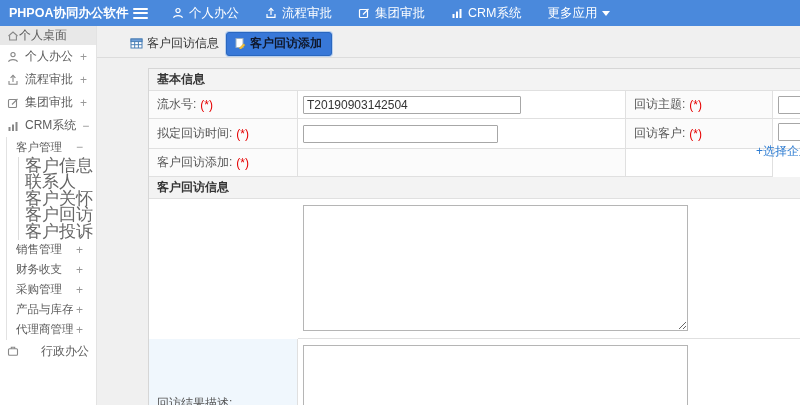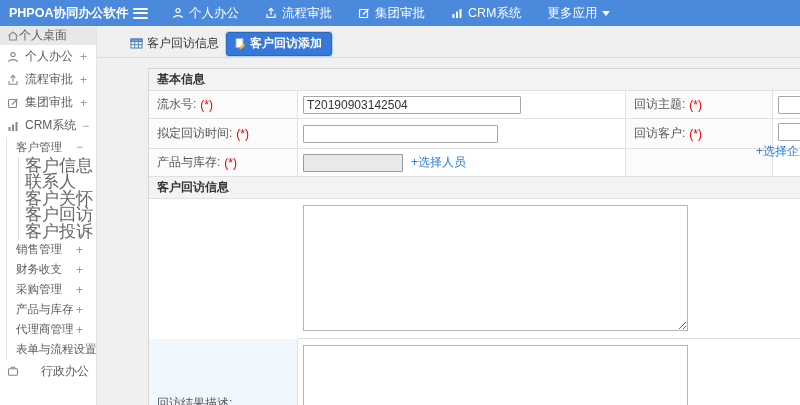--- a/index.html
+++ b/index.html
@@ -27,21 +27,21 @@
   .sb-group { height:20px; padding:0 13px 0 9px; font-size:11.5px; }
   .sb-subwrap { margin-left:11px; border-left:1px solid #dcdcdc; }
   .sb-sub { height:16.5px; padding-left:6px; font-size:17px; color:#666; }
   .sb-admin { height:23px; padding:0 9px 0 7px; gap:22px; }
   .sidebar svg { flex:none; display:block; }
 
   
   .tabs { position:absolute; left:130px; top:33px; display:flex; align-items:center; gap:7px; height:21px; }
   .tab { display:flex; align-items:center; gap:4px; cursor:pointer; white-space:nowrap; }
   .tab-plain { color:#333; }
-  .tab-active { background:var(--active-tab-bg,#3878d8); border:1px solid #2a67bf; color:#ffffff; border-radius:3px; padding:2px 9px 3px 7px; font-weight:bold; box-shadow:0 0 0 1px #b9d0ee; }
+  .tab-active { background:var(--active-tab-bg,#3878d8); border:1px solid #2a67bf; color:#0f172a; border-radius:3px; padding:2px 9px 3px 7px; font-weight:bold; box-shadow:0 0 0 1px #b9d0ee; }
   .tabs-divider { position:absolute; left:97px; top:57px; width:703px; height:1px; background:#dcdcdc; }
 
   
   .form-panel { position:absolute; left:148px; top:68px; width:690px; border:1px solid #d6d6d6; display:grid; grid-template-columns:149px 328px 147px 1fr; grid-template-rows:22px 28px 30px 28px 22px 140px 130px; background:#fff; }
   .cell { border-right:1px solid #e0e0e0; border-bottom:1px solid #e0e0e0; display:flex; align-items:center; overflow:visible; }
   .sec-header { grid-column:1 / -1; background:var(--section-bg,#f3f3f3); font-weight:bold; color:#333; padding-left:8px; }
   .lbl { background:var(--label-cell-bg,#fbfbfb); padding-left:8px; color:#555; gap:4px;align-items:center; }
   .req { color:var(--required,#e60000); }
   .inp-cell { background:#fff; padding-left:5px; }
   .txt-input { height:18px; border:1px solid #a7a7a7; border-radius:1px; font-family:"Liberation Sans",sans-serif; font-size:12px; padding:1px 3px; color:#333; background:#fff; }
@@ -187,24 +187,20 @@
         <span class="sb-suffix">+</span>
       </div>
       <div class="sb-row sb-group">
         <span>产品与库存</span>
         <span class="sb-suffix">+</span>
       </div>
       <div class="sb-row sb-group">
         <span>代理商管理</span>
         <span class="sb-suffix">+</span>
       </div>
-      <div class="sb-row sb-group">
-        <span>表单与流程设置</span>
-        <span class="sb-suffix">+</span>
-      </div>
     </div>
 
     <div class="sb-row sb-admin">
       <svg width="12" height="12" viewBox="0 0 12 12" fill="none" stroke="#888" stroke-width="1.1">
           <rect x="1.5" y="3.8" width="9" height="6.4" rx="1"></rect>
           <path d="M4.3 3.8V2.2h3.4v1.6"></path>
         </svg>
       <span>行政办公</span>
       <span class="sb-suffix">+</span>
     </div>
@@ -258,26 +254,22 @@
     <div class="cell lbl">
       <span>回访客户:</span>
       <span class="req">(*)</span>
     </div>
     <div class="cell inp-cell cust-cell">
       <input class="txt-input inp-right" type="text" value="" style="">
       <a class="sel-link">+选择企业</a>
     </div>
 
     <div class="cell lbl">
-      <span>产品与库存:</span>
-      <span class="req">(*)</span>
-    </div>
-    <div class="cell inp-cell">
-      <input class="txt-input inp-person" type="text" readonly="" value="" style="">
-      <a class="sel-link link-after">+选择人员</a>
+      <span>客户回访添加:</span>
+      <span class="req">(*)</span>
     </div>
     <div class="cell lbl"></div>
     <div class="cell inp-cell"></div>
 
     <div class="cell sec-header">客户回访信息</div>
 
     <div class="cell ta-cell">
       <textarea style=""></textarea>
     </div>
 

